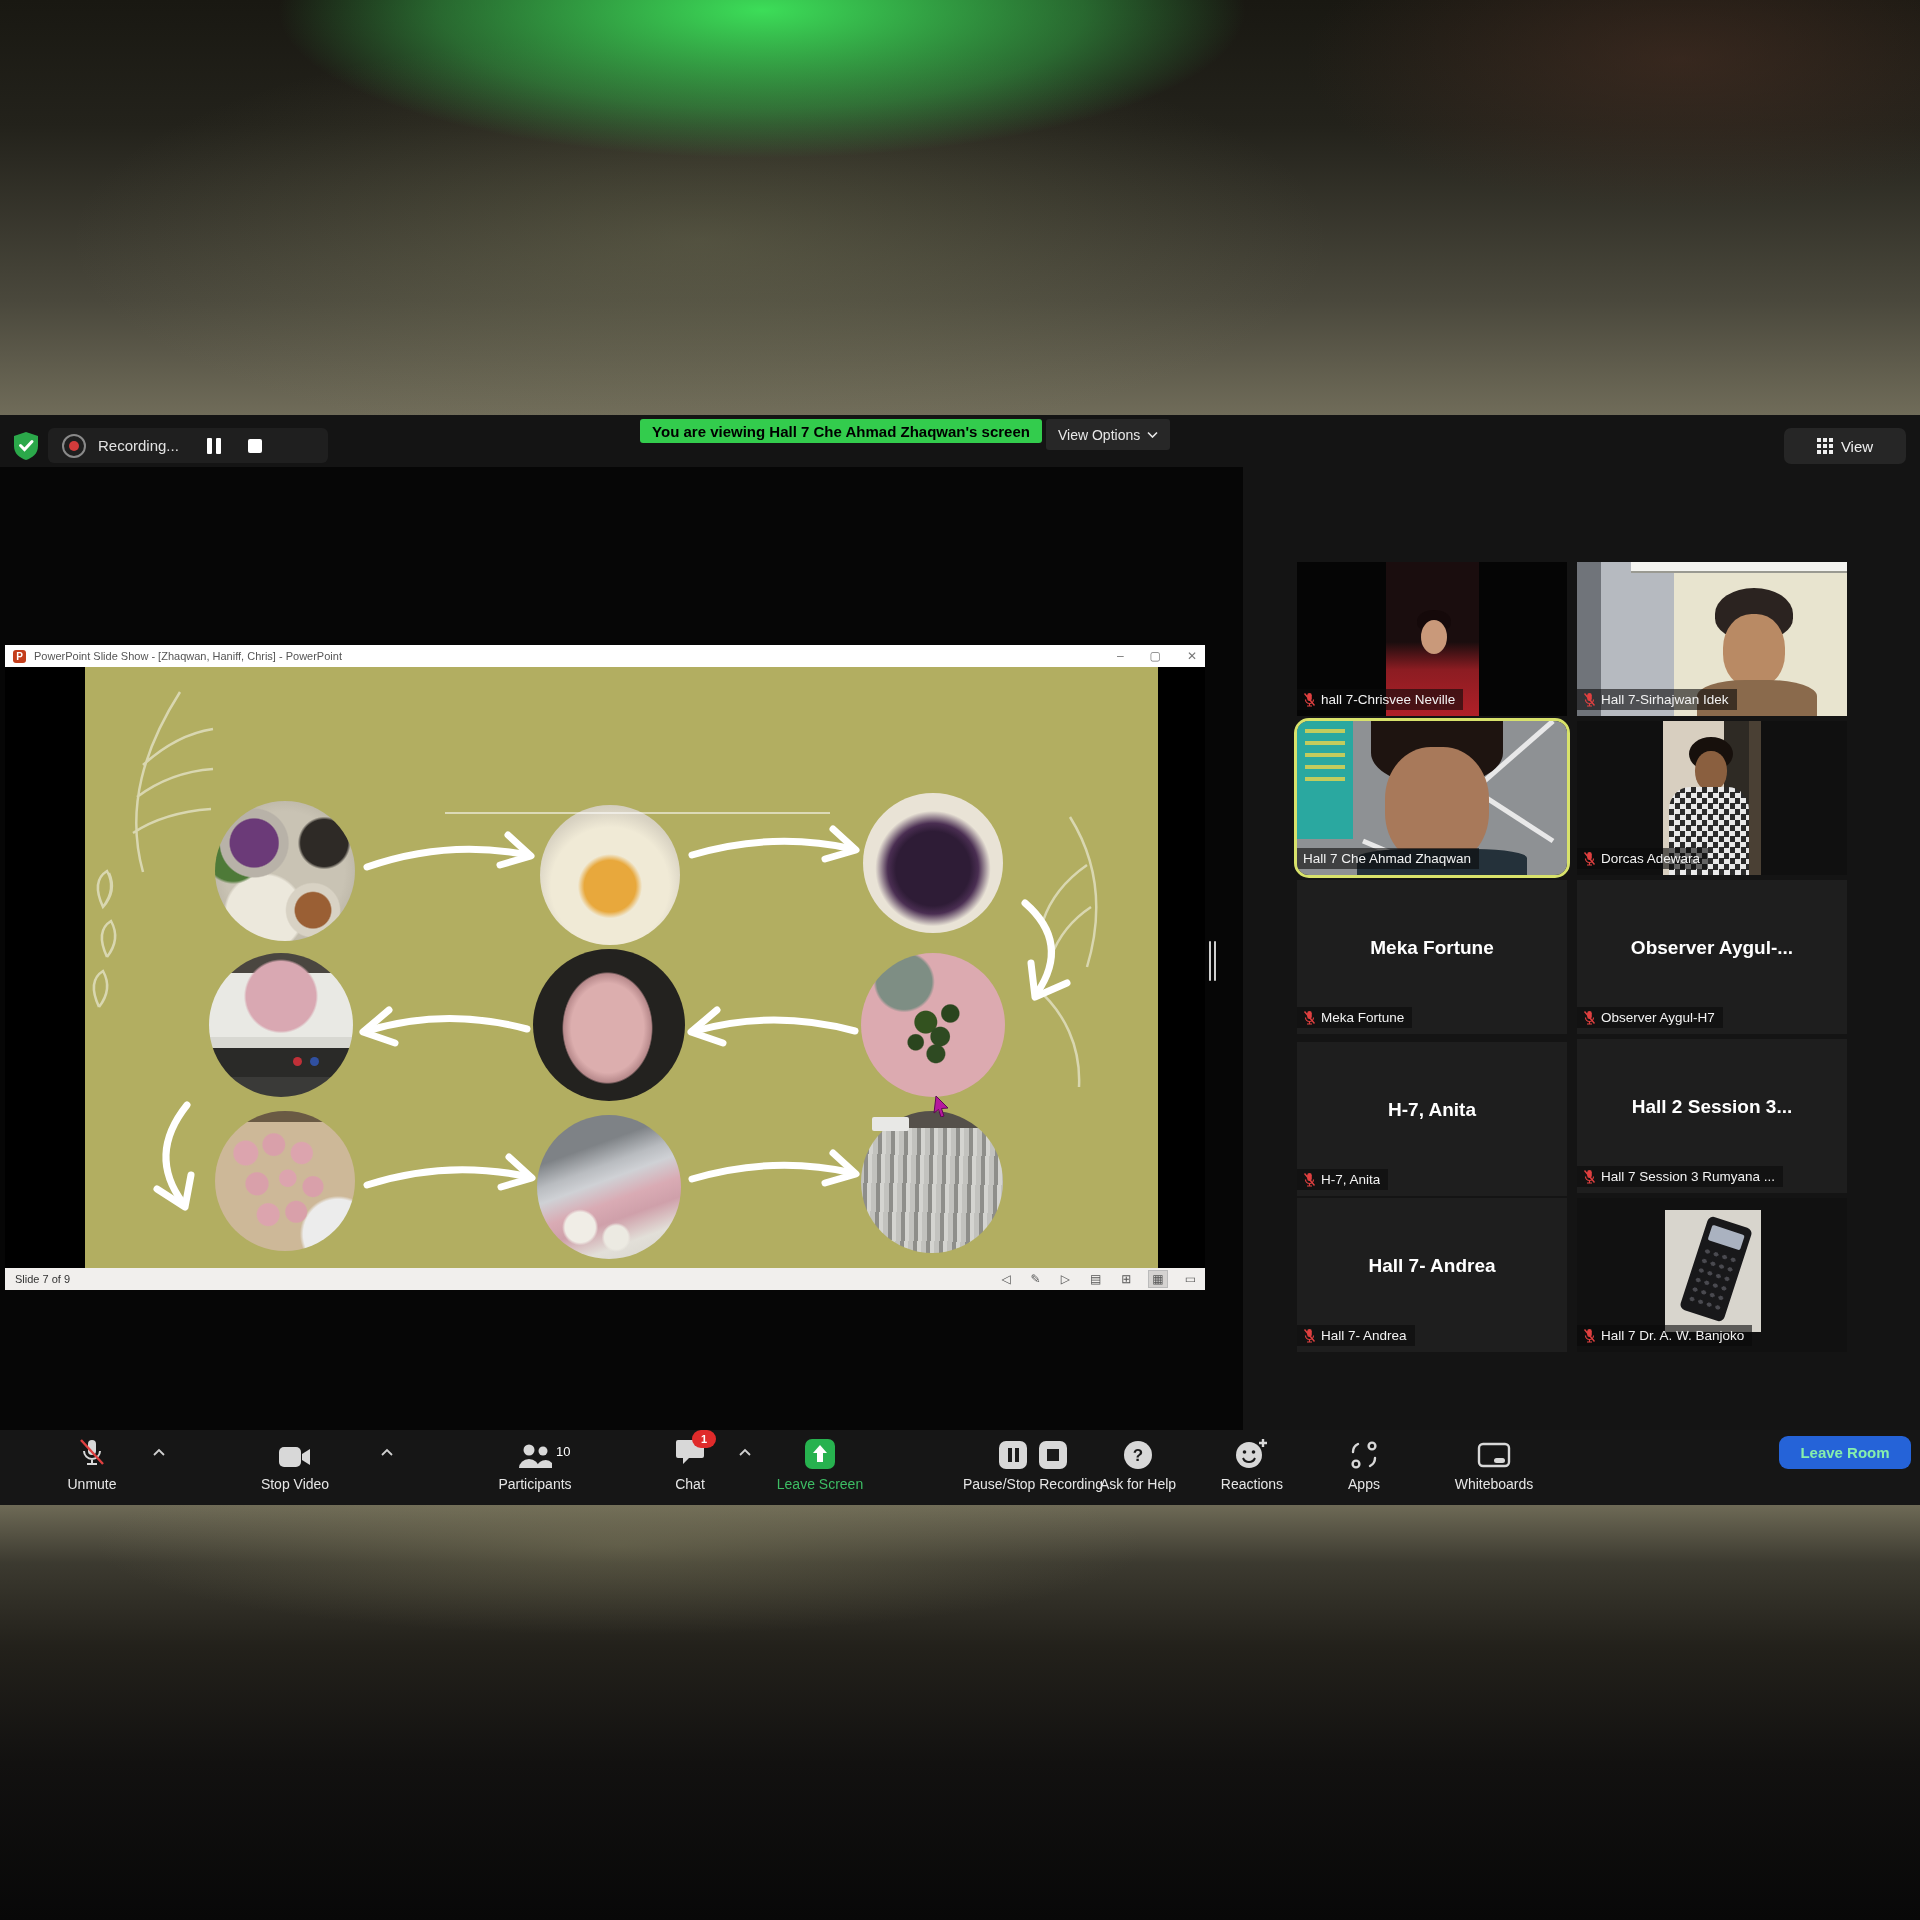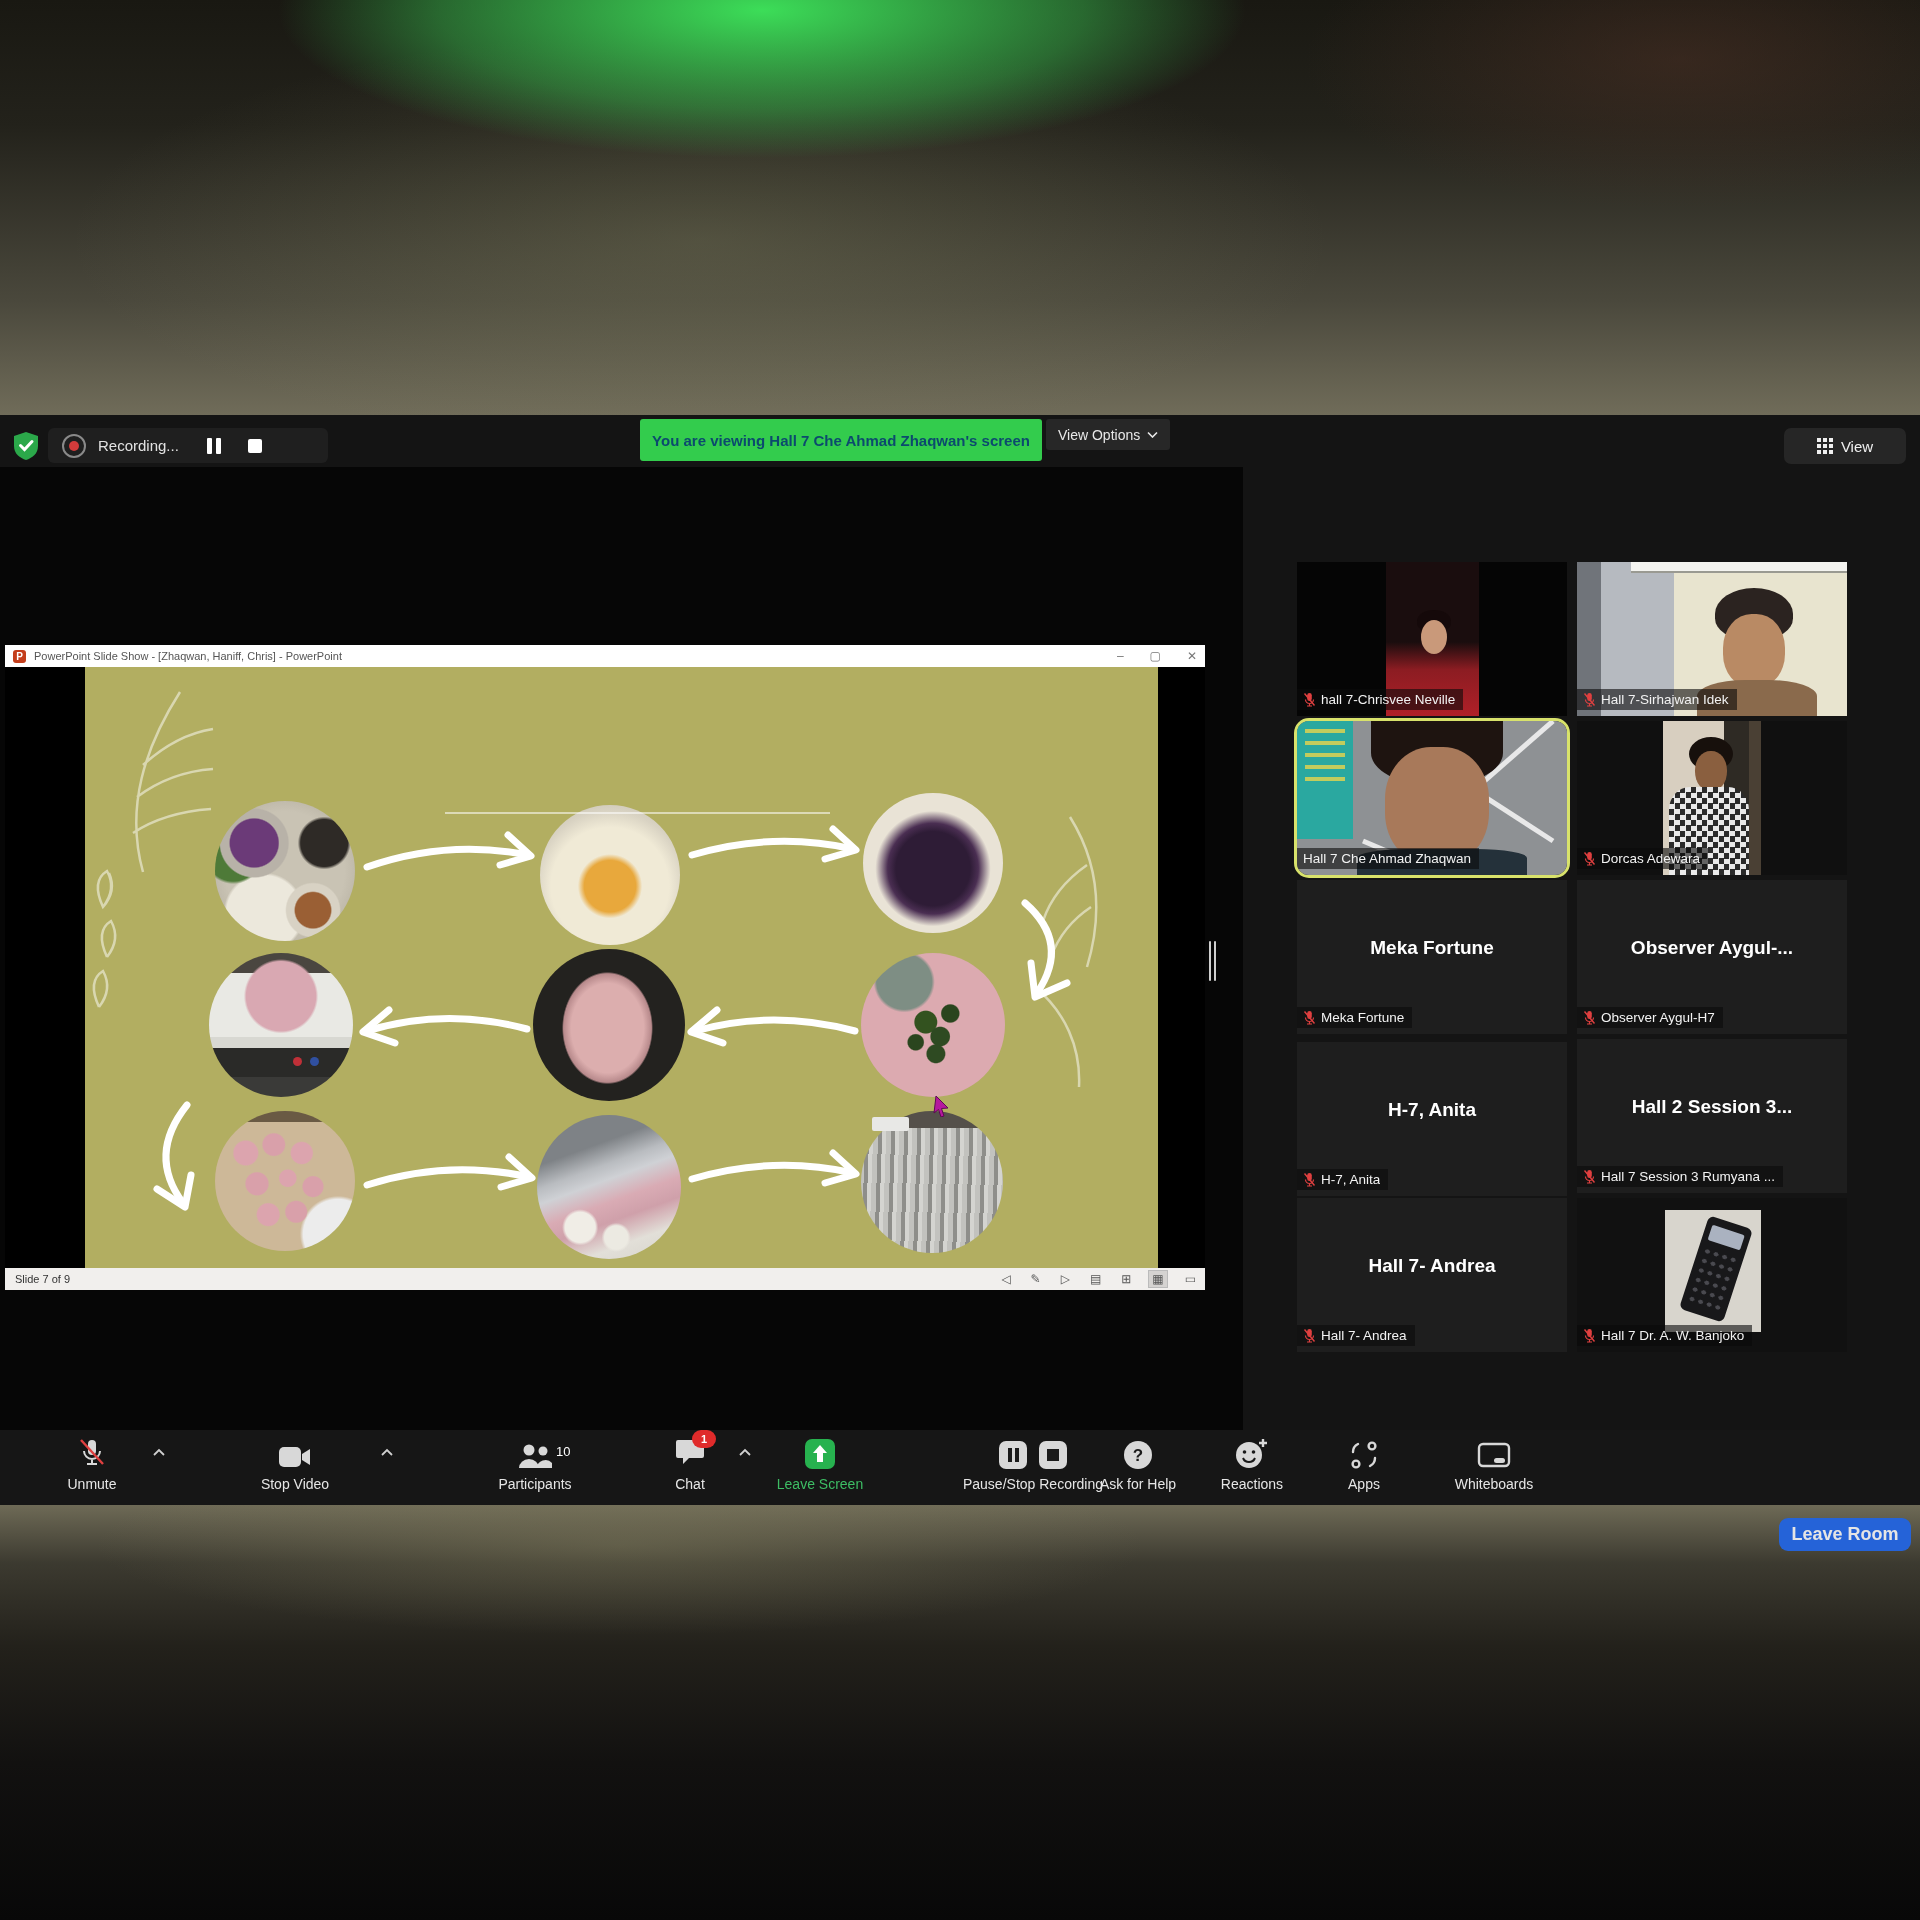--- a/index.html
+++ b/index.html
@@ -26,22 +26,22 @@
   .shield{left:13px;top:431px;width:26px;height:30px;}
   .rec-pill{left:48px;top:428px;width:280px;height:35px;background:#1f1f1f;border-radius:6px;
     display:flex;align-items:center;}
   .rec-dot-ring{width:20px;height:20px;border-radius:50%;border:2px solid #8a8a8a;margin-left:14px;
     display:flex;align-items:center;justify-content:center;}
   .rec-dot{width:10px;height:10px;border-radius:50%;background:#d23b3b;}
   .rec-text{color:#e2e2e2;font-size:15px;margin-left:12px;}
   .rec-pause{margin-left:28px;width:14px;height:16px;display:flex;justify-content:space-between;cursor:pointer;}
   .rec-pause i{width:5px;height:16px;background:#fff;border-radius:1px;}
   .rec-stop{margin-left:27px;width:14px;height:14px;background:#fff;border-radius:2px;cursor:pointer;}
-  .banner{left:640px;top:419px;width:402px;height:42px;background:#33cc4d;border-radius:3px;
-    display:flex;align-items:center;justify-content:center;color:#0c4a6e;font-weight:bold;font-size:15px;}
+  .banner{left:640px;top:419px;width:402px;height:24px;background:#33cc4d;border-radius:3px;
+    display:flex;align-items:center;justify-content:center;color:#000000;font-weight:bold;font-size:15px;}
   .view-opts{left:1046px;top:419px;height:31px;padding:0 12px;background:#272727;border-radius:3px;
     display:flex;align-items:center;color:#e8e8e8;font-size:14px;gap:7px;cursor:pointer;}
   .view-btn{left:1784px;top:428px;width:122px;height:36px;background:#262626;border-radius:7px;
     display:flex;align-items:center;justify-content:center;gap:8px;color:#efefef;font-size:15px;cursor:pointer;}
   .grid-ico{display:grid;grid-template-columns:repeat(3,4px);grid-gap:2px;}
   .grid-ico i{width:4px;height:4px;background:#efefef;}
 
   
   .share-area{left:0;top:467px;width:1243px;height:963px;background:#060606;}
 
@@ -170,22 +170,22 @@
   
   .toolbar{left:0;top:1430px;width:1920px;height:75px;background:#161616;}
   .tb-item{position:absolute;top:6px;width:150px;height:64px;text-align:center;cursor:pointer;color:#e6e6e6;}
   .tb-item .ic{height:34px;display:flex;align-items:flex-end;justify-content:center;}
   .tb-item .lb{font-size:14px;margin-top:6px;white-space:nowrap;}
   .tb-item.green .lb{color:#3dbd64;}
   .caret{position:absolute;top:1448px;cursor:pointer;}
   .badge{position:absolute;top:-8px;right:-11px;min-width:18px;height:18px;border-radius:9px;background:#e02b2b;
     color:#fff;font-size:11px;font-weight:bold;display:flex;align-items:center;justify-content:center;padding:0 3px;}
   .pcount{position:absolute;left:96px;top:8px;font-size:13px;color:#fff;}
-  .leave{left:1779px;top:1518px;width:132px;height:33px;background:#2563d8;border-radius:9px;color:#e5e5e5;
-    font-size:18px;font-weight:bold;display:flex;align-items:center;justify-content:center;cursor:pointer;}
+  .leave{left:1779px;top:1436px;width:132px;height:33px;background:#2563d8;border-radius:9px;color:#86efac;
+    font-size:15px;font-weight:bold;display:flex;align-items:center;justify-content:center;cursor:pointer;}
 </style>
 </head>
 <body>
 
 <div id="canvas">
 
   <div class="abs bg-top"></div>
   <div class="abs bg-bottom"></div>
 
   <div class="abs zoom-win"></div>

